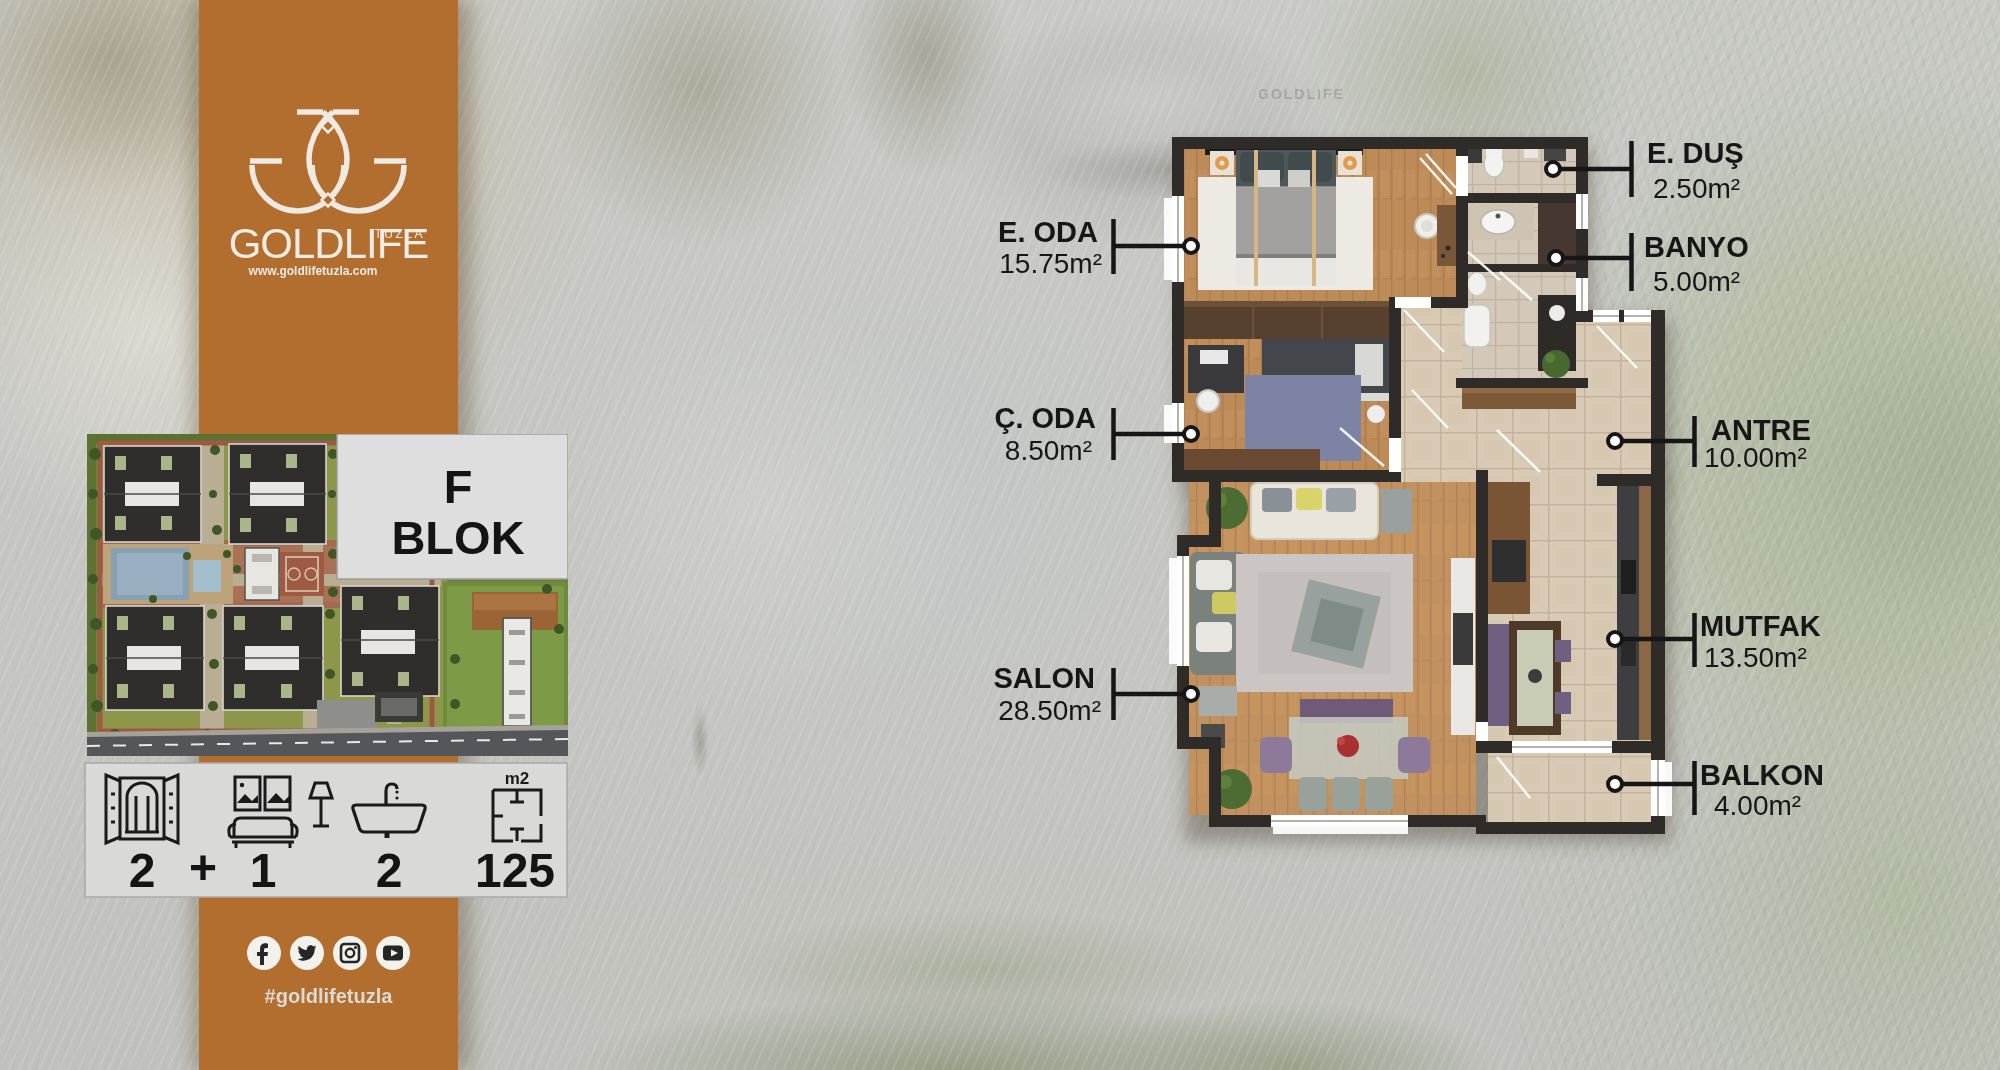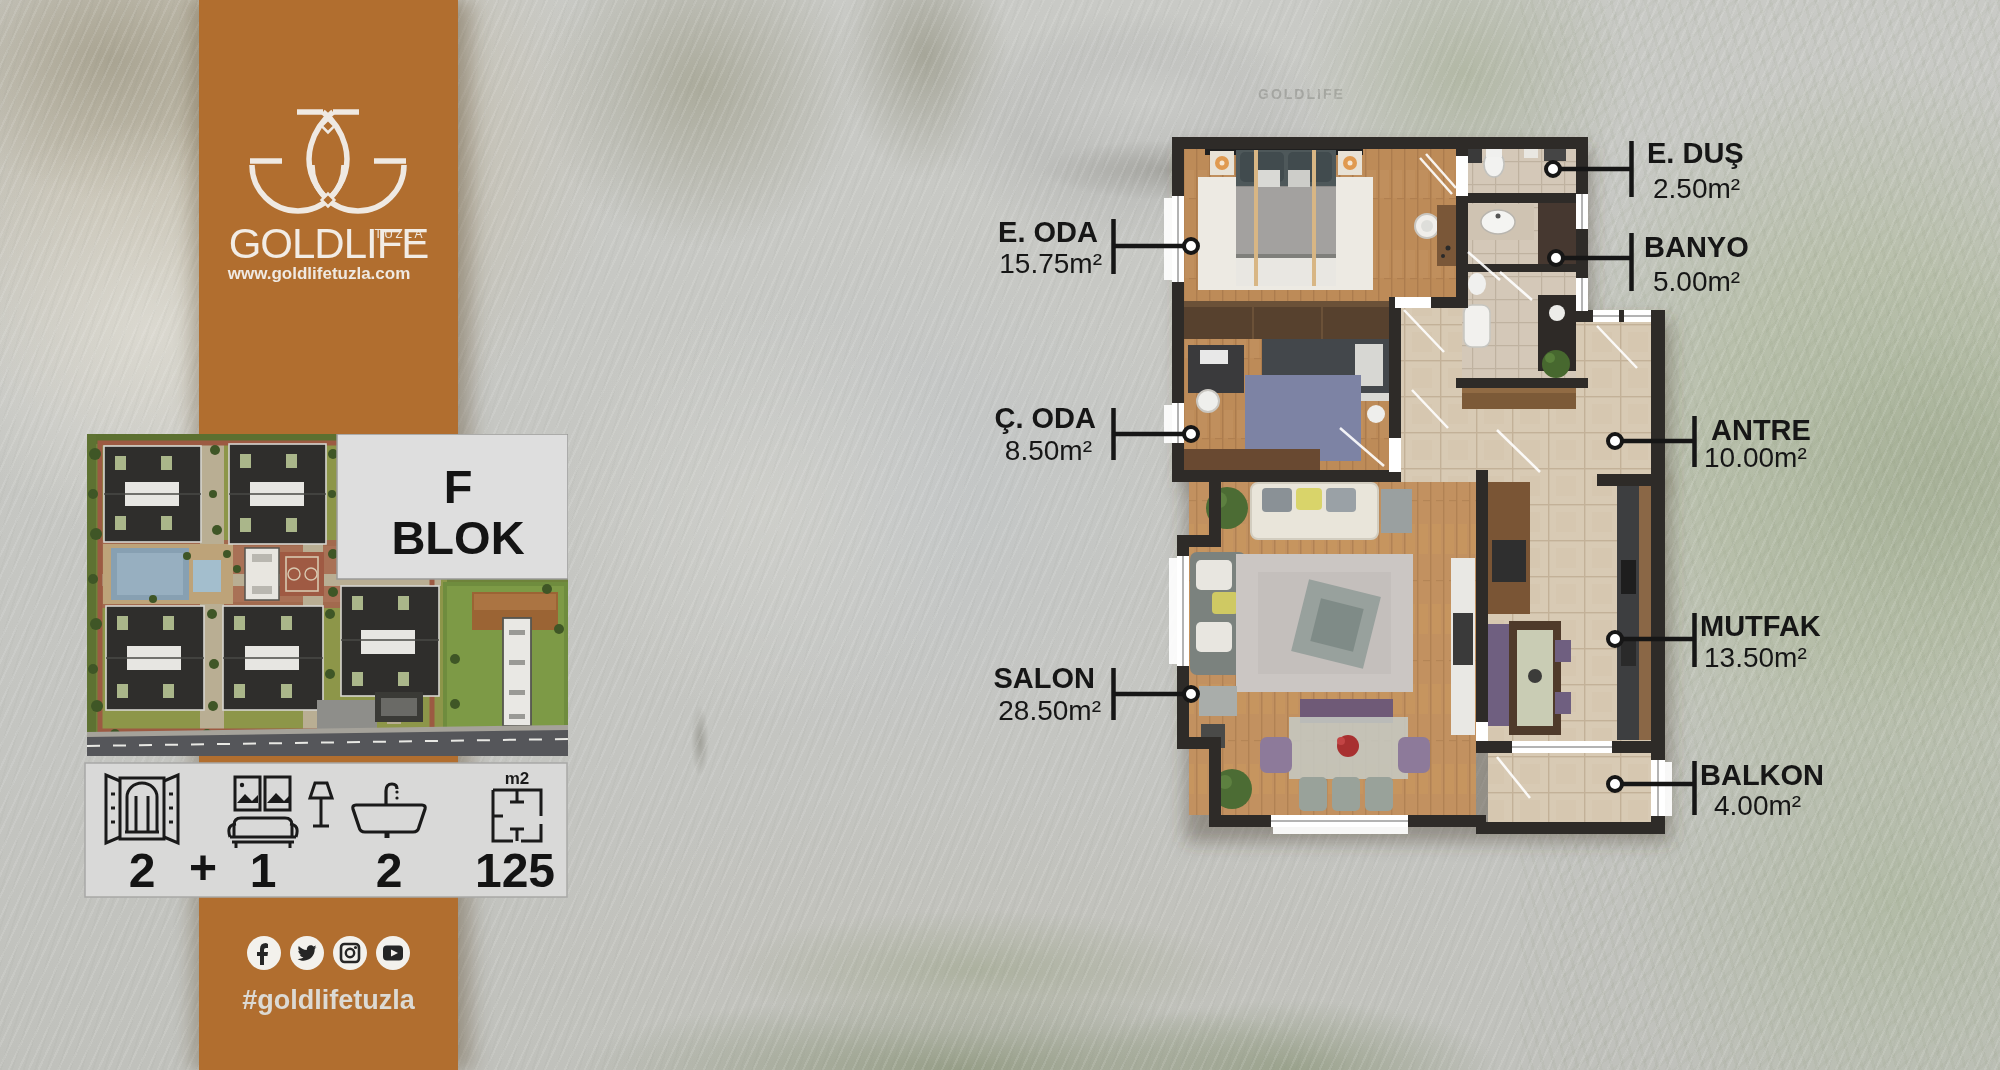--- a/index.html
+++ b/index.html
@@ -117,21 +117,21 @@
   </g>
 </svg>
 
 <div class="abs" style="left:199px;top:227px;width:226px;text-align:right;color:#efe9e2;
   font-size:12px;letter-spacing:2.5px;">TUZLA</div>
 
 <div class="abs" style="left:199px;top:220px;width:259px;text-align:center;color:#f2ece5;
   font-size:42px;letter-spacing:-1px;">GOLDLIFE</div>
 
 <div class="abs" style="left:199px;top:264px;width:228px;text-align:center;color:#efe9e2;
-  font-size:17px;font-weight:bold;margin-left:6px;">www.goldlifetuzla.com</div>
+  font-size:12px;font-weight:bold;">www.goldlifetuzla.com</div>
 
 <svg class="abs" style="left:199px;top:930px;" width="259" height="50" viewBox="0 0 259 50">
 
   <g>
     <circle cx="65" cy="23" r="17" fill="#f3f1ec"></circle>
     <path d="M 67,13 q -6,0 -6,6 v 3 h -3 v 4 h 3 v 9 h 4 v -9 h 3.5 l 0.5,-4 h -4 v -2.3 q 0,-1.7 2,-1.7 h 2 v -4 z" fill="#262626"></path>
   </g>
 
   <g>
     <circle cx="108" cy="23" r="17" fill="#f3f1ec"></circle>
@@ -148,21 +148,21 @@
   </g>
 
   <g>
     <circle cx="194" cy="23" r="17" fill="#f3f1ec"></circle>
     <rect x="184" y="15.5" width="20" height="15" rx="4" fill="#262626"></rect>
     <path d="M 192,19.5 l 7,3.5 l -7,3.5 z" fill="#f3f1ec"></path>
   </g>
 </svg>
 
 <div class="abs" style="left:199px;top:985px;width:259px;text-align:center;color:#dcdad4;
-  font-size:27px;font-weight:bold;">#goldlifetuzla</div>
+  font-size:20px;font-weight:bold;">#goldlifetuzla</div>
 
 <svg class="abs" style="left:87px;top:434px;" width="481" height="322" viewBox="0 0 481 322">
 
   <rect x="0" y="0" width="481" height="322" fill="#6e823a"></rect>
 
   <rect x="0" y="0" width="481" height="10" fill="#5c7030"></rect>
   <rect x="0" y="0" width="9" height="322" fill="#5e7232"></rect>
 
   <rect x="12" y="10" width="348" height="290" fill="#8d9649"></rect>
 

